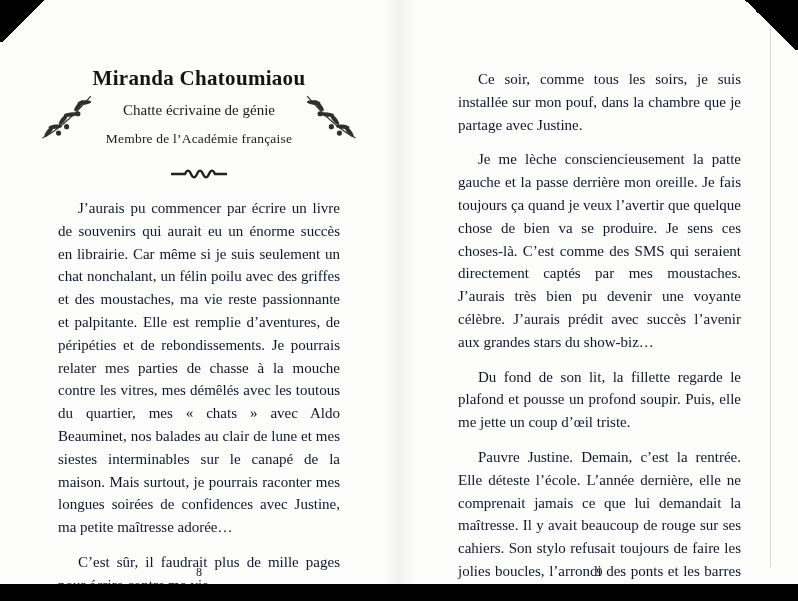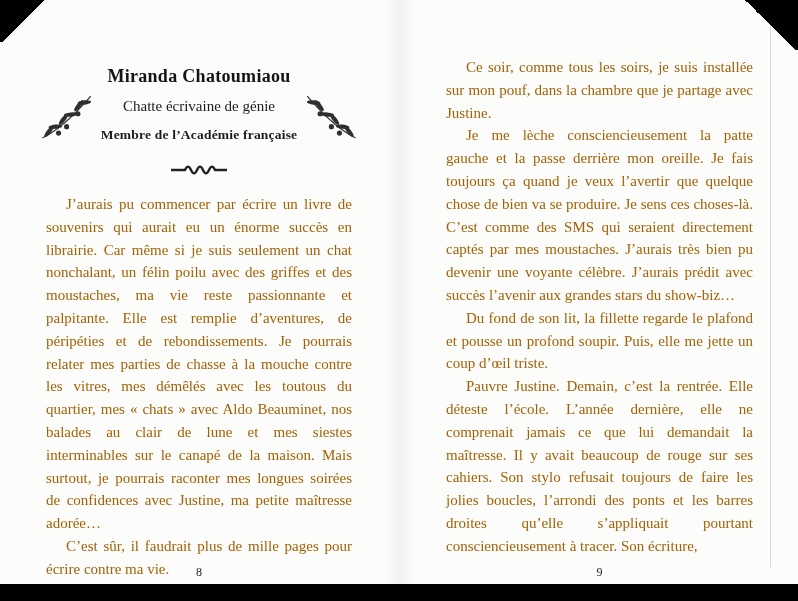--- a/index.html
+++ b/index.html
@@ -61,59 +61,59 @@
   .page-left  { left: 46px;  width: 306px; }
   .page-right { left: 446px; width: 307px; }
 
   .chapter-head {
     position: relative;
     padding-top: 66px;
     text-align: center;
   }
   .title {
     margin: 0;
-    font-size: 18px;
+    font-size: 21px;
     font-weight: 700;
     letter-spacing: 0.3px;
     color: #141414;
   }
   .subtitle {
     margin: 11px 0 0;
     font-size: 15px;
   }
   .affiliation {
     margin: 12px 0 0;
     font-size: 13.5px;
-    font-weight: 700;
+    font-weight: 400;
     letter-spacing: 0.2px;
   }
   .ornament {
     position: absolute;
     width: 58px; height: 54px;
     top: 90px;
   }
   .ornament svg { width: 100%; height: 100%; }
   .ornament-left  { left: -10px; }
   .ornament-right { right: -10px; transform: scaleX(-1); }
 
   .divider {
     margin-top: 20px;
     text-align: center;
     line-height: 0;
   }
 
   .body-text { margin-top: 16px; }
   .page-right .body-text { margin-top: 0; padding-top: 56px; }
   .body-text p {
-    margin: 0;
+    margin: 12px;
     font-size: 15px;
     line-height: 22.8px;
     text-align: justify;
     text-indent: 20px;
-    color: #a16207;
+    color: #0f172a;
     hyphens: auto;
     -webkit-hyphens: auto;
   }
   .folio {
     position: absolute;
     left: 0; bottom: 4px;
     width: 100%;
     text-align: center;
     font-size: 12px;
     color: #222;

